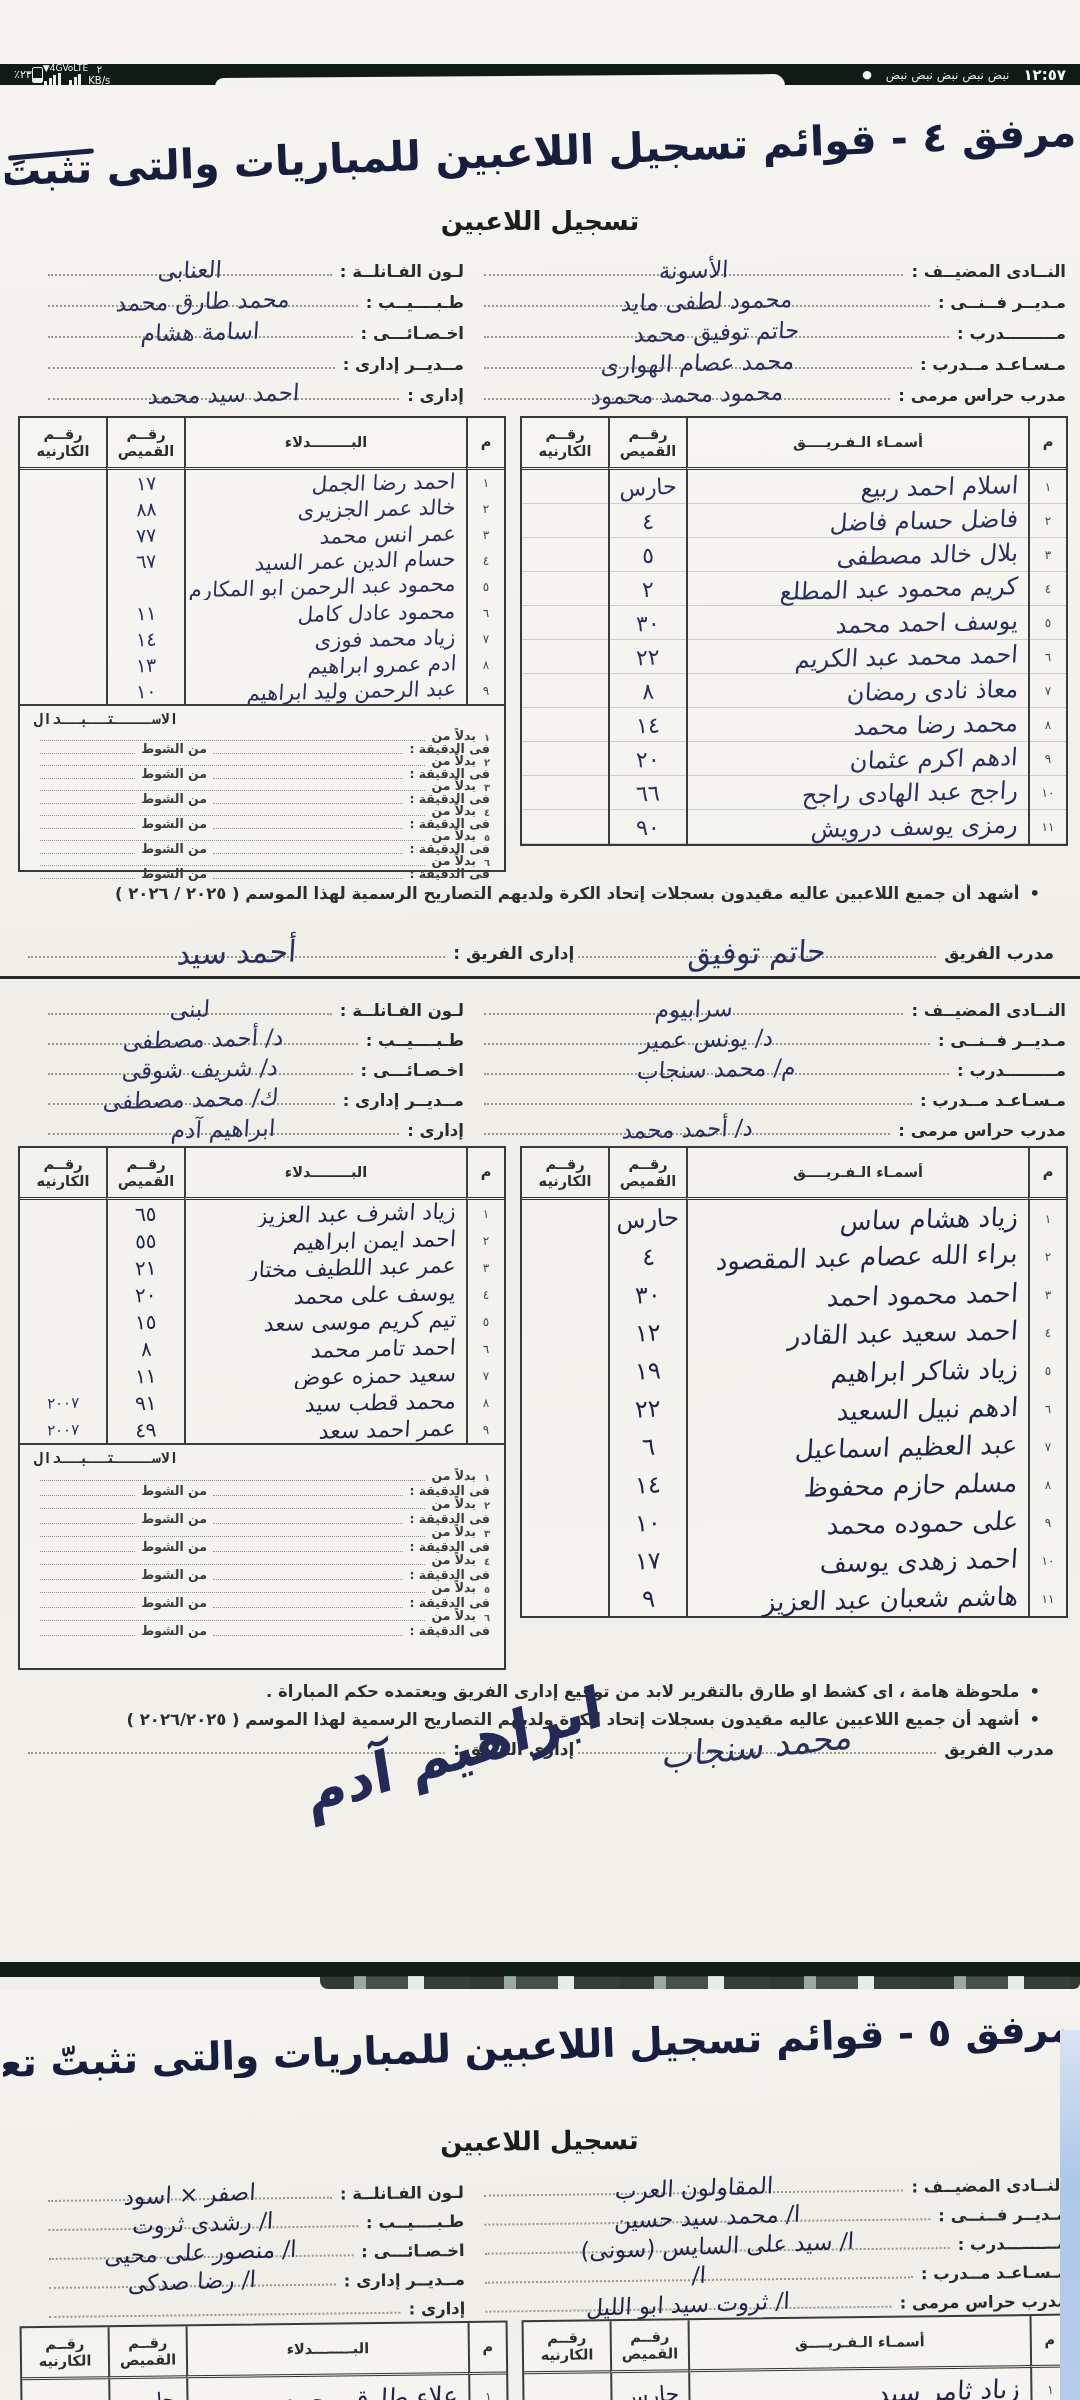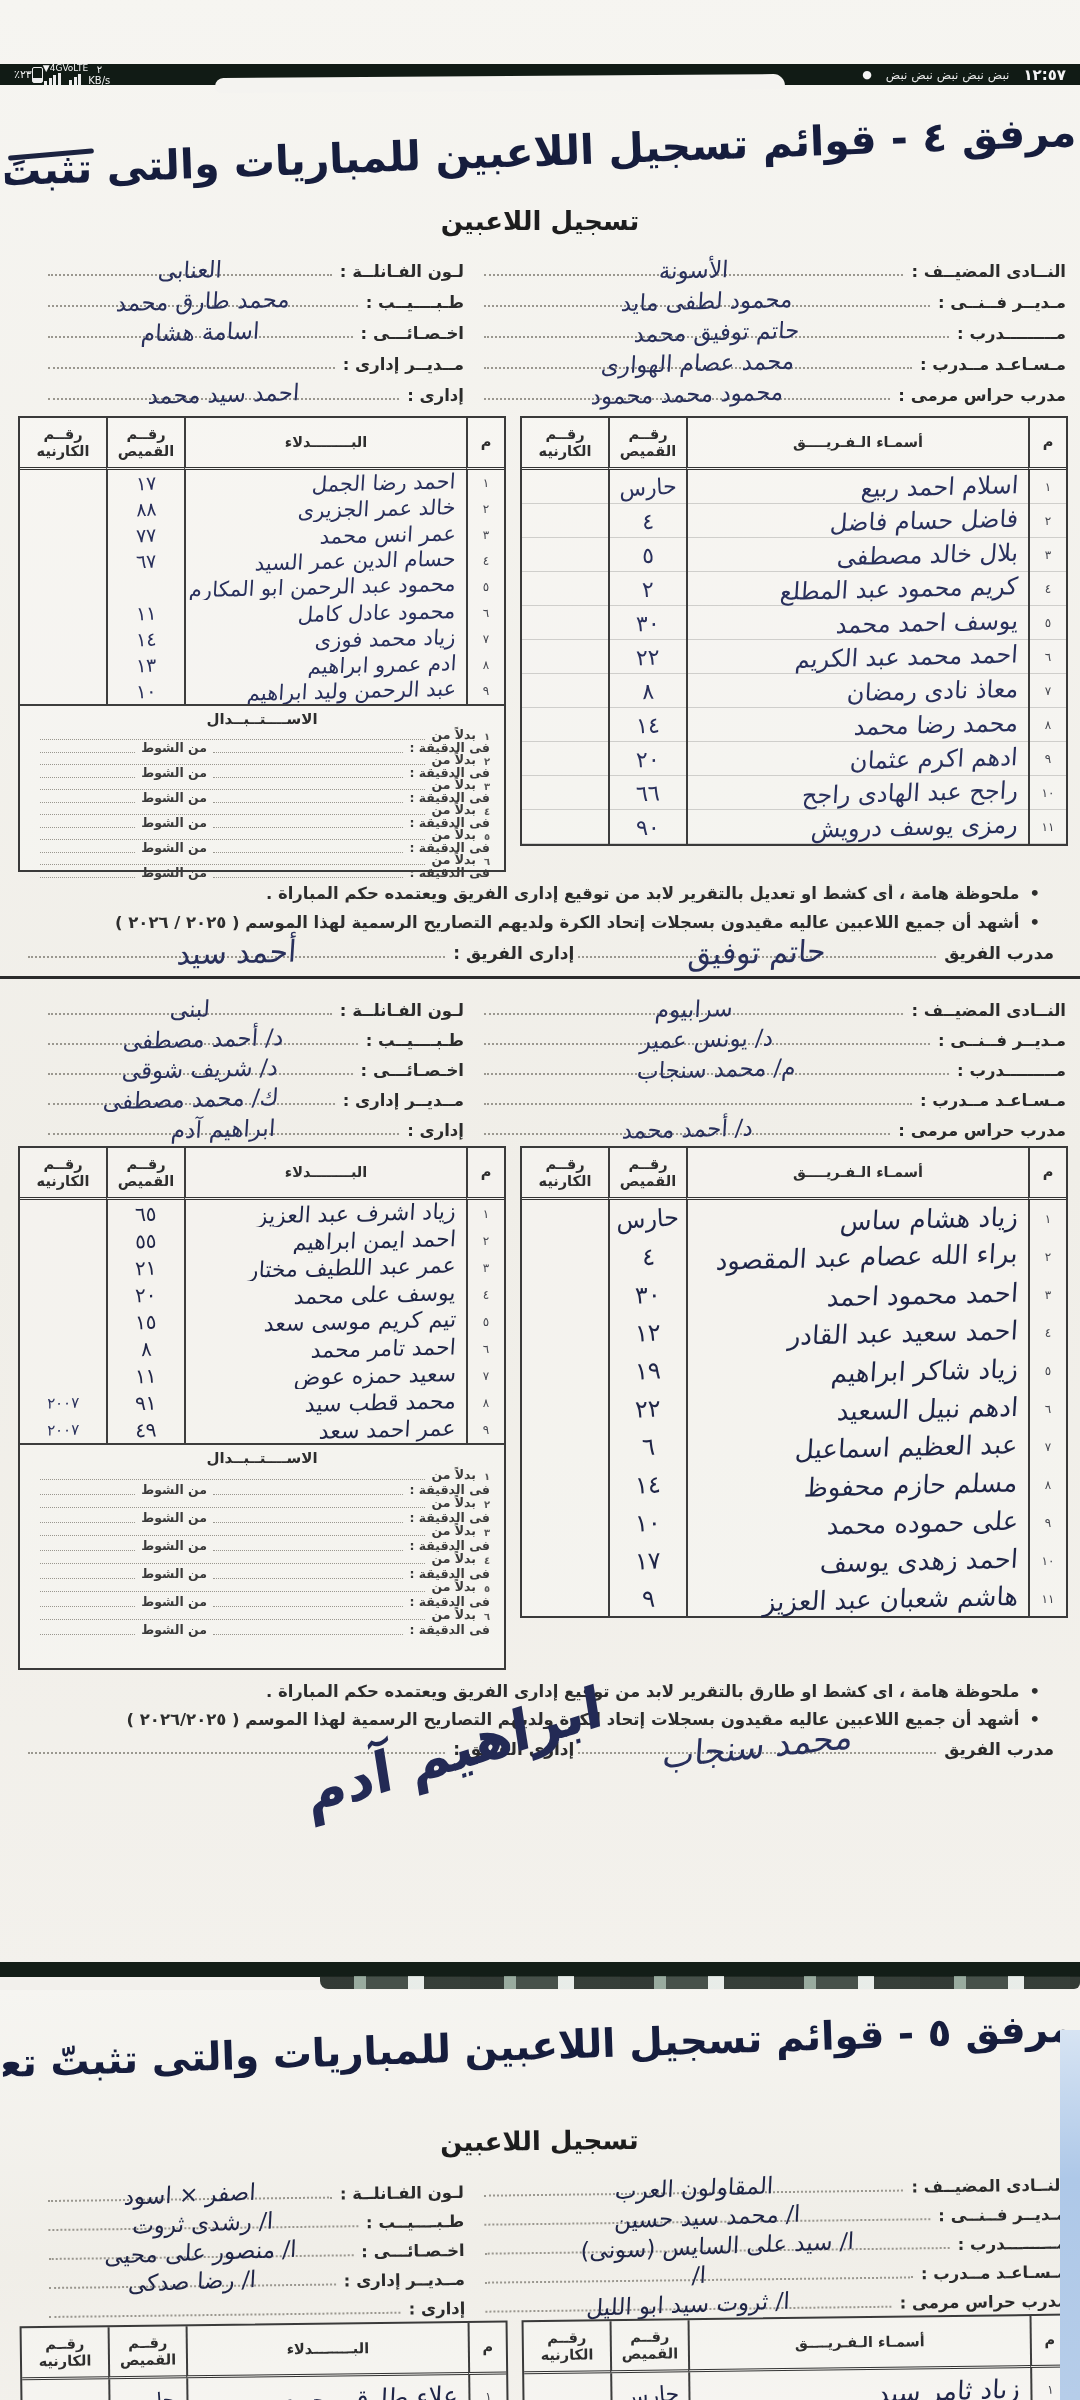--- a/index.html
+++ b/index.html
@@ -63,21 +63,21 @@
   .cell.num { justify-content:center; font-size:12px; color:#44464f; }
   .cell.name { padding:0 10px; }
   .cell.name .hw { font-size:24px; }
   .cell.shirt { justify-content:center; }
   .cell.shirt .hw { font-size:22px; transform:rotate(-3deg); }
   .cell.card { justify-content:center; }
   .cell.card .hw { font-size:17px; }
   .guides { background:repeating-linear-gradient(to bottom, transparent 0 33px, rgba(70,70,70,.22) 33px 34px); }
 
   .subst { grid-column:1 / -1; border-top:2px solid #3d3d3d; padding:4px 14px 6px; }
-  .subst-title { text-align:center; font-size:15px; font-weight:bold; color:#2d2d2d; letter-spacing:4px; margin-bottom:2px; }
+  .subst-title { text-align:left; font-size:15px; font-weight:bold; color:#2d2d2d; letter-spacing:4px; margin-bottom:2px;font-family:Liberation Mono, monospace; }
   .sub-block { font-size:12.5px; font-weight:bold; color:#3a3a3a; }
   .sub-l1 { display:flex; align-items:flex-end; height:12px; }
   .sub-l2 { display:flex; align-items:flex-end; height:13px; }
   .sub-n { width:14px; font-size:10px; color:#555; }
   .dotline { flex:1; border-bottom:1.5px dotted #9a978f; margin:0 6px 2px; }
 
   
   .note { position:absolute; right:40px; width:1000px; font-size:16.5px; font-weight:bold; color:#2d2d2d; white-space:nowrap; overflow:hidden; }
   .note .bullet { margin-left:10px; }
   .sigrow { position:absolute; display:flex; align-items:flex-end; font-size:17px; }
@@ -550,21 +550,20 @@
                   <span class="dotline" style="flex:0.5"></span>
                 </div>
               </div>
             </div>
         </div>
       </div>
     </div>
 
     <div class="note" style="top:884px;">
 
-    <div style="height:29px"><span class="bullet">•</span><span>ملحوظة هامة ، أى كشط او تعديل بالتقرير لابد من توقيع إدارى الفريق ويعتمده حكم المباراة .</span></div>
         <div style="height:29px"><span class="bullet">•</span><span>أشهد أن جميع اللاعبين عاليه مقيدون بسجلات إتحاد الكرة ولديهم التصاريح الرسمية لهذا الموسم ( ٢٠٢٥ / ٢٠٢٦ )</span></div>
       </div>
     <div class="sigrow" style="top:938px; right:26px; width:1030px;">
       <span class="lbl">مدرب الفريق</span>
       <span class="leader" style="flex:1.2">
           <span class="hw">حاتم توفيق</span>
         </span>
       <span class="lbl">إدارى الفريق :</span>
       <span class="leader" style="flex:1.4">
           <span class="hw">أحمد سيد</span>

